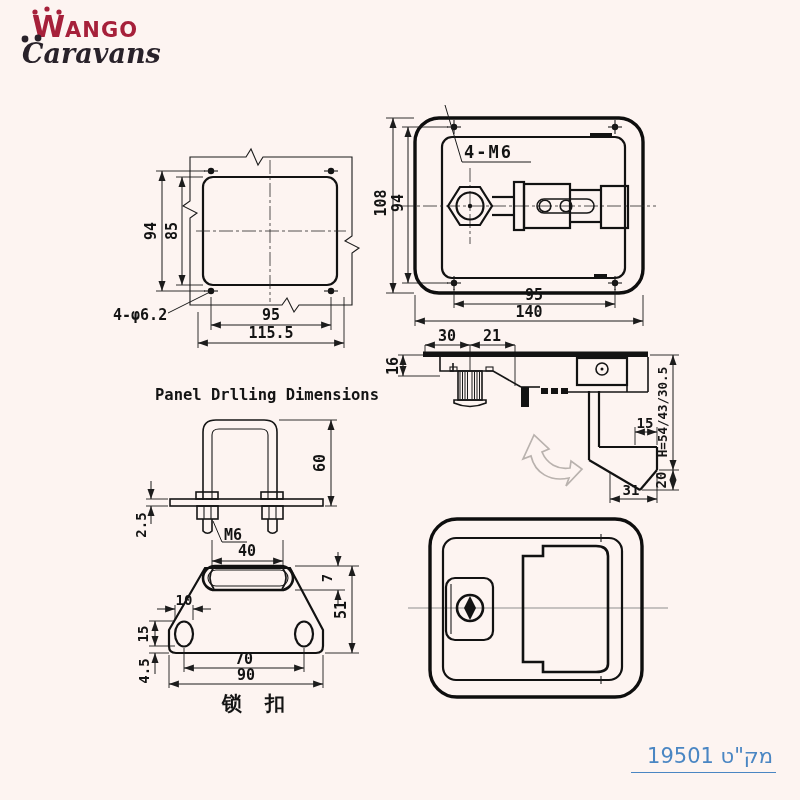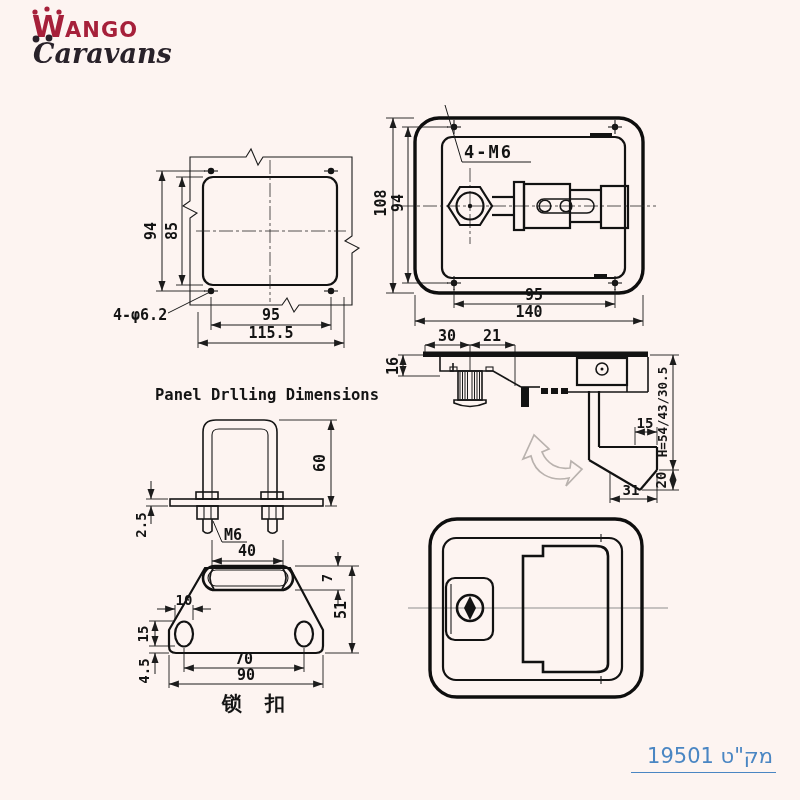--- a/index.html
+++ b/index.html
@@ -26,21 +26,21 @@
   .title{font-size:15.5px}
   .cjk{font-size:20px;font-family:"DejaVu Sans",sans-serif;letter-spacing:8px}
 
   
   .logo{position:absolute;left:20px;top:12px;line-height:1;}
   .logo-row1{position:relative;color:#a6203a;font-weight:bold;
              font-family:"DejaVu Sans",sans-serif;padding-left:12px;}
   .logo-w{font-size:30px;}
   .logo-rest{font-size:21px;letter-spacing:1px;}
   .crown{position:absolute;left:10px;top:-7px;}
-  .logo-row2{position:relative;margin-top:-2px;margin-left:13px;
+  .logo-row2{position:relative;margin-top:-2px;margin-left:2px;
              font-family:"DejaVu Serif",serif;font-style:italic;font-weight:bold;
              font-size:27px;color:#29222a;}
   .ears{position:absolute;left:-2px;top:-6px;}
 
   
   .sku{position:absolute;top:744px;right:24px;font-size:21px;color:#4a86c3;
        direction:rtl;font-family:"DejaVu Sans",sans-serif;}
   .sku .u{display:inline-block;border-bottom:1.7px solid #4a86c3;
           padding:0 3px 4px 16px;}
 </style>

